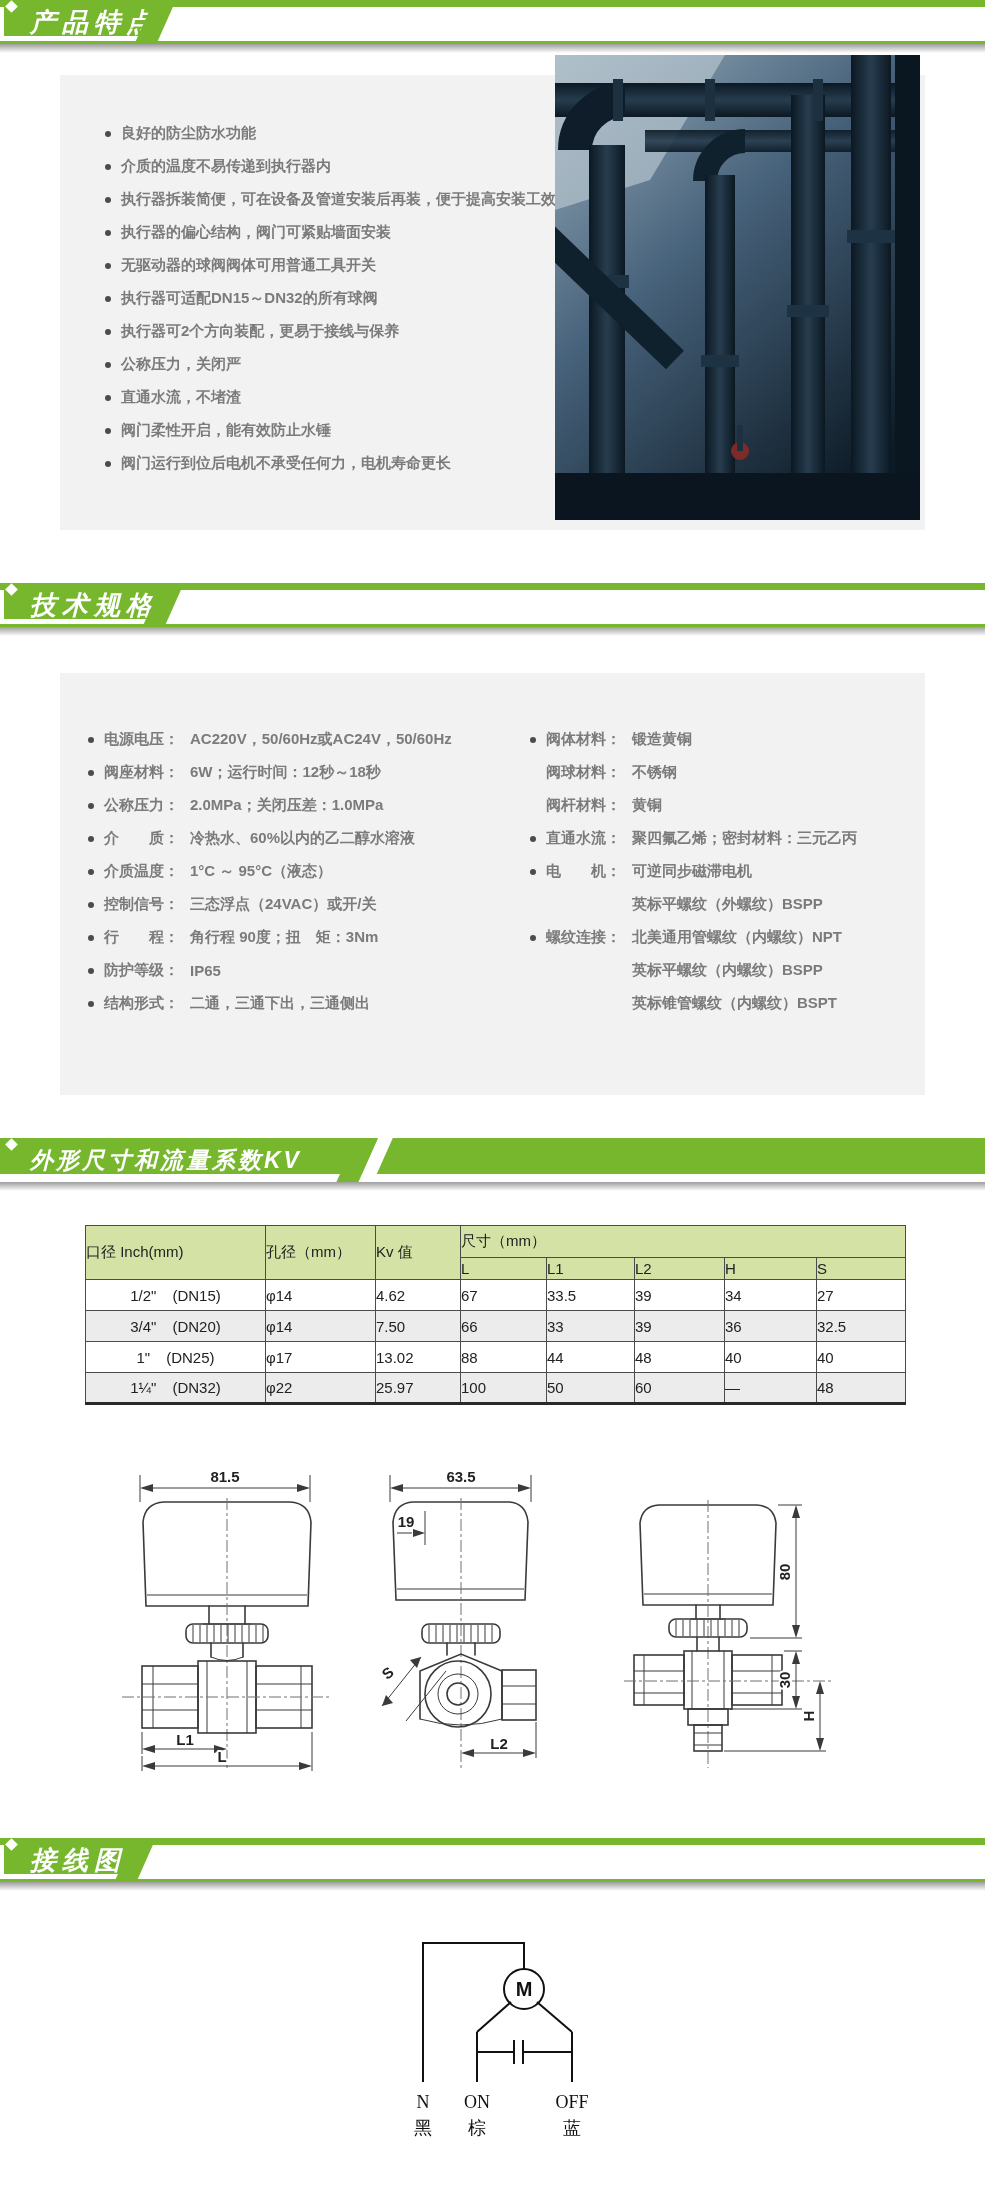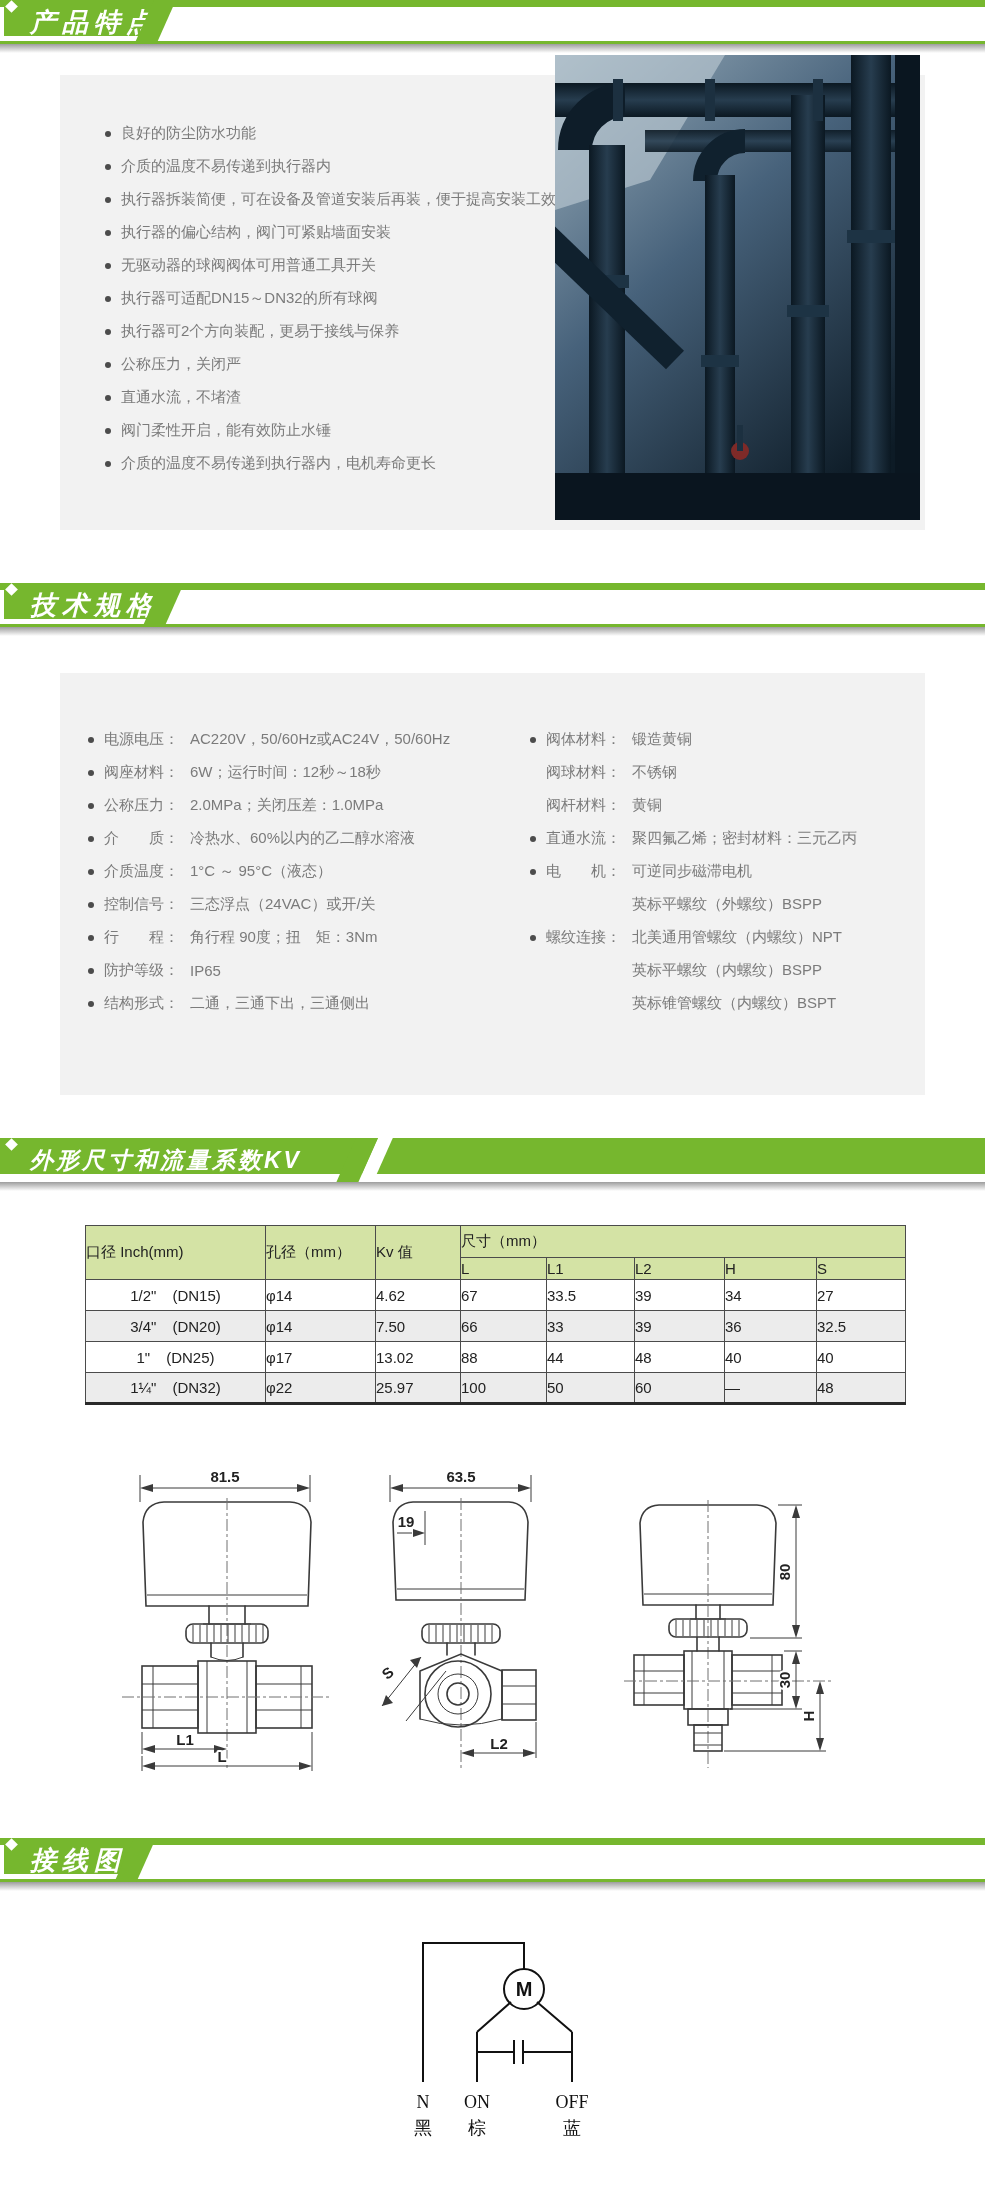--- a/index.html
+++ b/index.html
@@ -25,21 +25,21 @@
            transform:rotate(45deg);z-index:3;}
   .banner-shadow{position:absolute;top:44px;left:0;width:100%;height:9px;
                  background:linear-gradient(to bottom,rgba(60,60,60,.5),rgba(60,60,60,0));}
 
   
   .panel{position:absolute;background:#f2f2f2;box-sizing:border-box;}
   #features-panel{left:60px;top:75px;width:865px;height:455px;padding:42px 0 0 45px;}
   #specs-panel{left:60px;top:673px;width:865px;height:422px;}
 
   .feat-item,.spec-item{display:flex;align-items:center;height:33px;color:#7b7b7b;
-                        font-size:15px;white-space:nowrap;}
+                        font-size:15px;white-space:nowrap;font-weight:bold;}
   .dot{width:6px;height:6px;border-radius:50%;background:#4c4c4c;margin-right:10px;flex:none;}
   .spec-col{position:absolute;top:50px;}
   #spec-col-left{left:28px;}
   #spec-col-right{left:470px;}
   .spec-item .lbl{flex:none;min-width:86px;}
   .spec-item.no-dot .dot{visibility:hidden;}
 
   
   #photo{position:absolute;left:555px;top:55px;}
 
@@ -122,21 +122,21 @@
     <div class="feat-item">
         <span class="dot"></span>
         <span>直通水流，不堵渣</span>
       </div>
     <div class="feat-item">
         <span class="dot"></span>
         <span>阀门柔性开启，能有效防止水锤</span>
       </div>
     <div class="feat-item">
         <span class="dot"></span>
-        <span>介质的温度不易传递到执行器内，电机寿命更长</span>
+        <span>阀门运行到位后电机不承受任何力，电机寿命更长</span>
       </div>
   </div>
 
   <svg id="photo" width="365" height="465" viewBox="0 0 365 465" preserveAspectRatio="none">
     <defs>
       <linearGradient id="pbg" x1="0" y1="0" x2="0.7" y2="1">
         <stop offset="0" stop-color="#9bafbc"></stop>
         <stop offset="0.45" stop-color="#47627b"></stop>
         <stop offset="1" stop-color="#0d1b26"></stop>
       </linearGradient>

